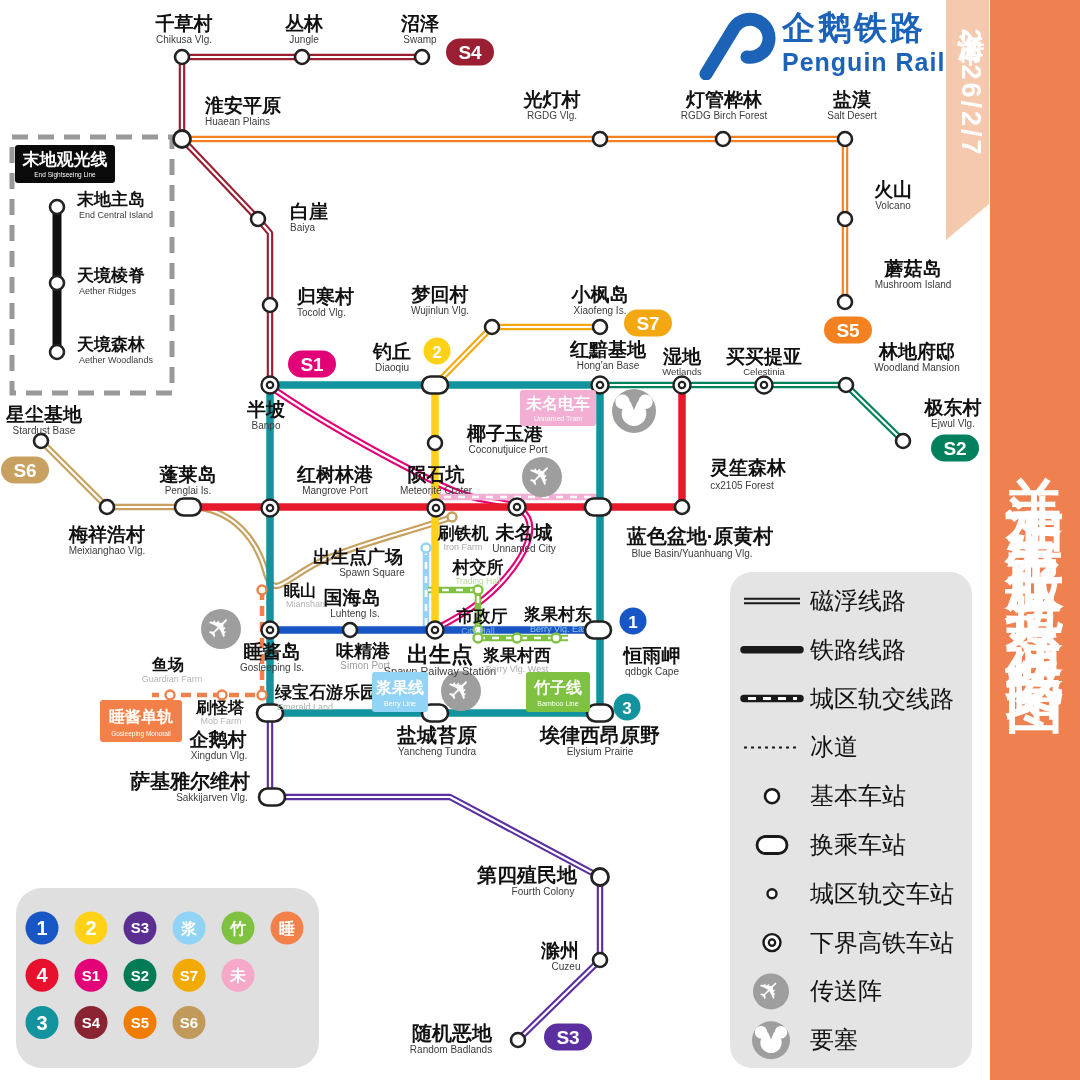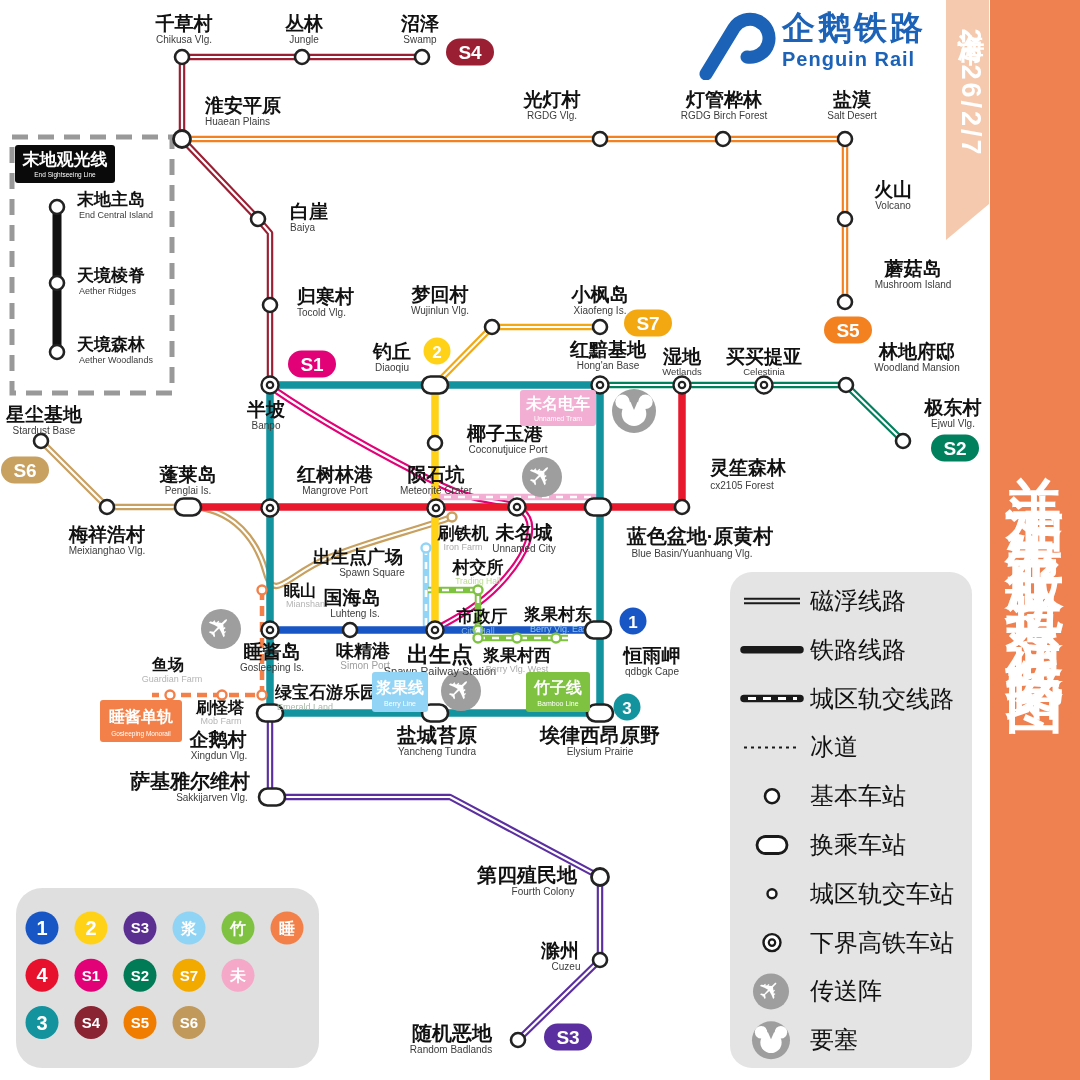--- a/index.html
+++ b/index.html
@@ -2,21 +2,21 @@
 <html><head>
 <meta charset="utf-8">
 <style>
   html,body{margin:0;padding:0;background:#ffffff;font-family:"Liberation Sans","DejaVu Sans",sans-serif;}
   #stage{position:relative;width:1080px;height:1080px;background:#fff;overflow:hidden;}
   #map{position:absolute;left:0;top:0;}
   svg text{font-family:"Liberation Sans","DejaVu Sans",sans-serif;}
   #logo{position:absolute;left:696px;top:2px;display:flex;align-items:flex-start;}
   #logo .logo-text{margin-left:4px;margin-top:8px;}
   #logo .logo-zh{font-size:33px;font-weight:bold;color:#1C63B7;letter-spacing:3px;line-height:36px;}
-  #logo .logo-en{font-size:20px;font-weight:bold;color:#1C63B7;letter-spacing:1px;margin-top:2px;}
+  #logo .logo-en{font-size:25px;font-weight:bold;color:#1C63B7;letter-spacing:1px;margin-top:2px;}
   #note-strip{position:absolute;left:946px;top:0;width:43px;height:240px;background:#F5C9AE;
     clip-path:polygon(0 0,100% 0,100% 85%,0 100%);
     writing-mode:vertical-rl;color:#fff;font-size:27px;font-weight:bold;
     padding-top:12px;box-sizing:border-box;letter-spacing:3px;text-align:left;}
   #title-strip{position:absolute;left:990px;top:0;width:90px;height:1080px;background:#EF8050;
     display:flex;align-items:center;justify-content:center;}
   #title-strip span{writing-mode:vertical-rl;text-orientation:upright;color:#fff;
     font-size:58px;font-weight:bold;letter-spacing:17px;}
 </style>
 </head>

